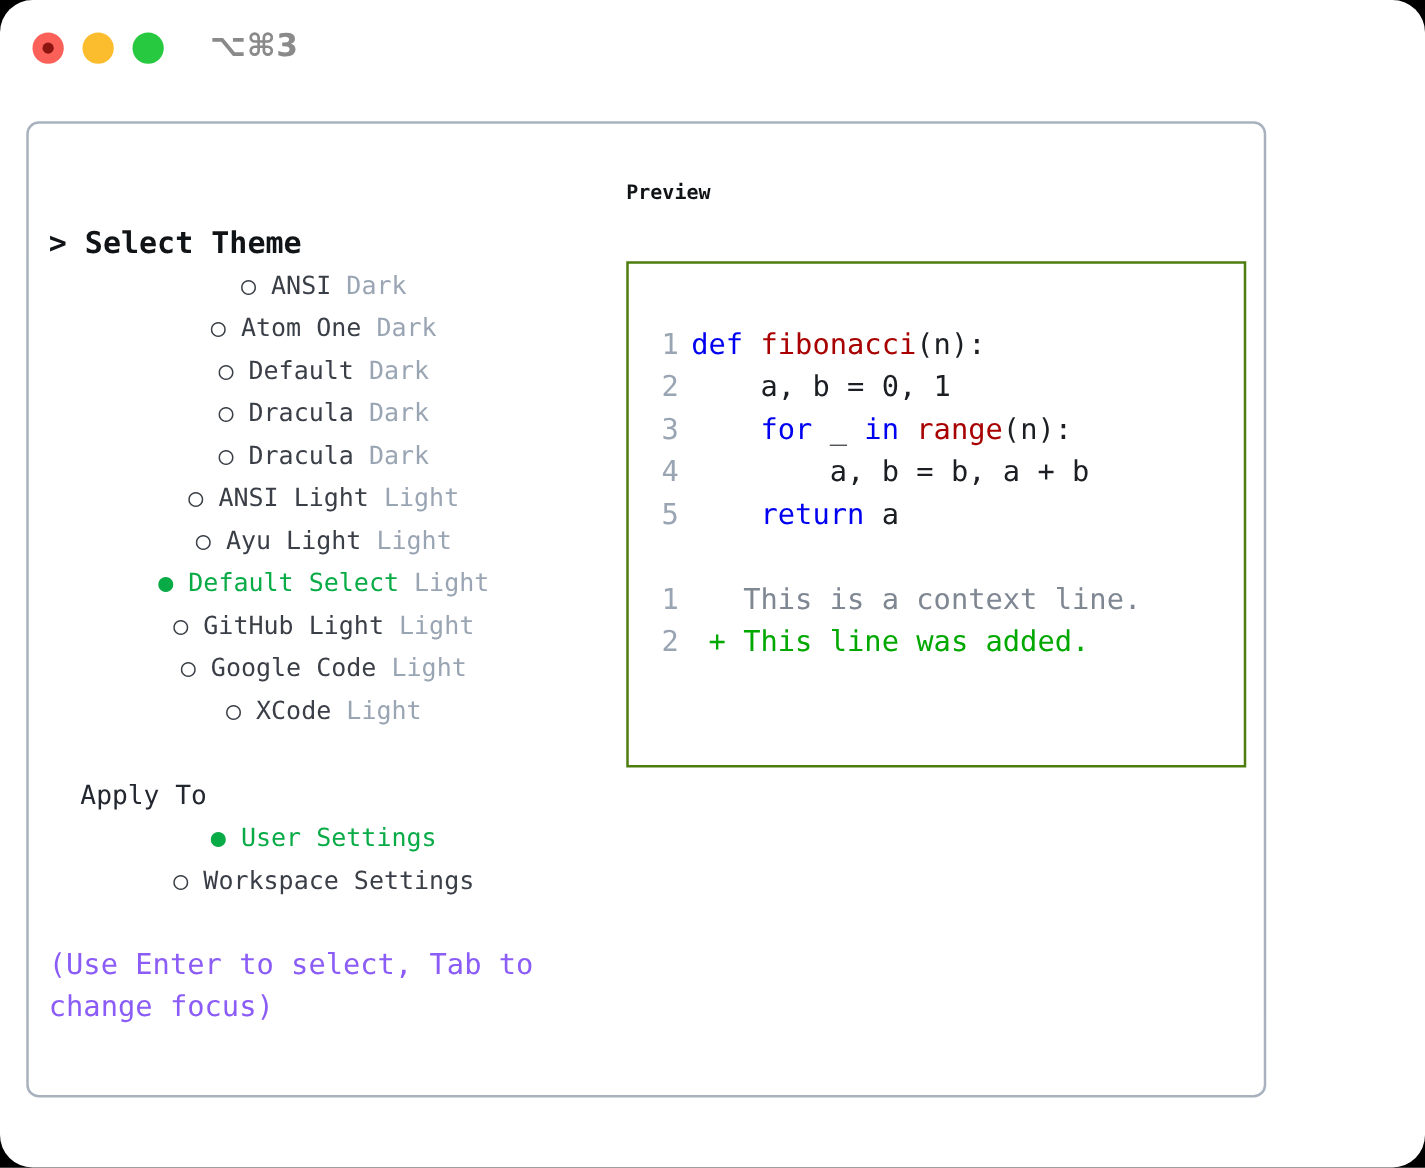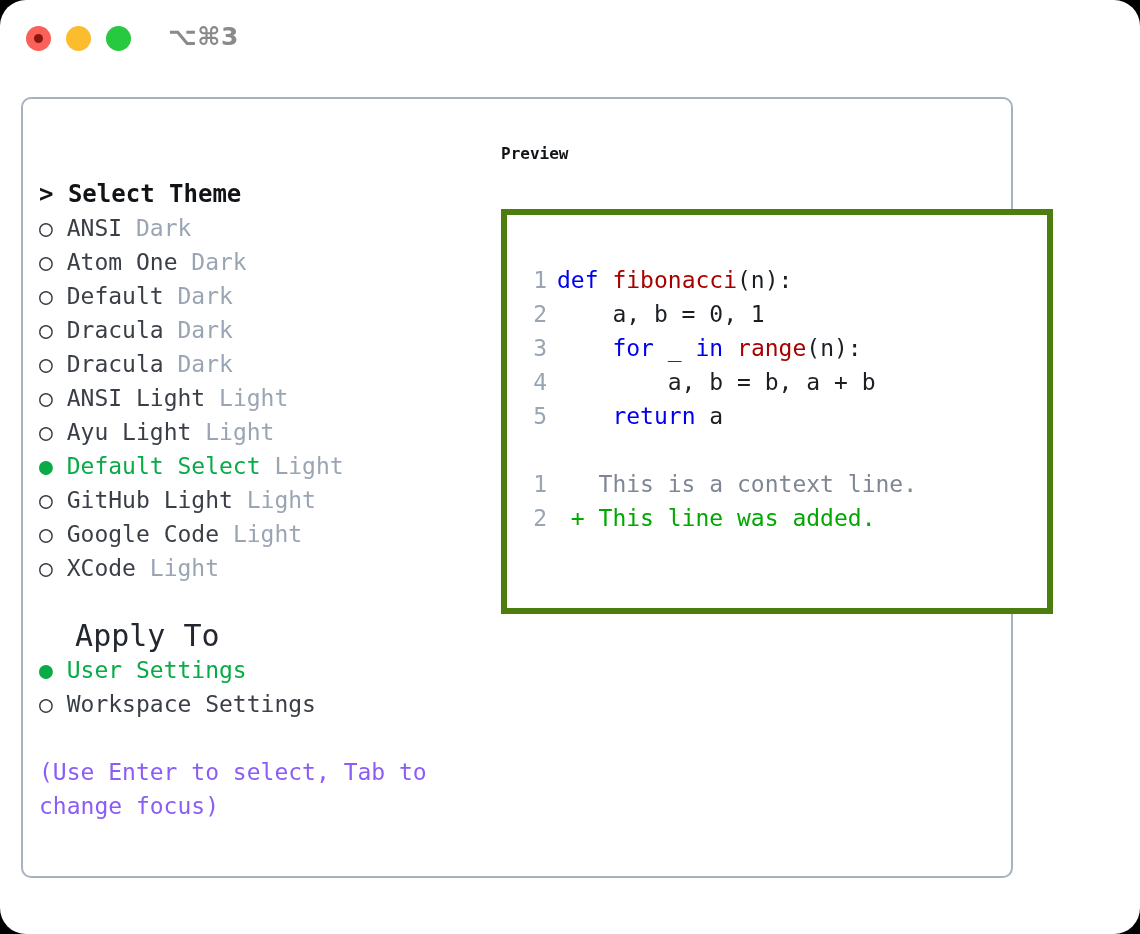--- a/index.html
+++ b/index.html
@@ -96,36 +96,37 @@
     color: #111417;
     font-size: 24px;
     line-height: 34px;
     font-family: "DejaVu Sans Mono", "Liberation Mono", monospace;
     white-space: pre;
   }
 
   .theme-row {
     display: block;
     font-family: "DejaVu Sans Mono", "Liberation Mono", monospace;
-    font-size: 23px;
+    font-size: 20px;
     line-height: 34px;
     white-space: pre;
     color: #3a3f47;
+    text-align: center;
   }
   .theme-row .marker { color: #3a3f47; }
   .theme-row.selected .marker,
   .theme-row.selected .name { color: #09ab47; }
   .theme-row .name { color: #3a3f47; }
   .theme-row .variant { color: #9aa5b4; }
 
   .section-gap { height: 34px; }
 
   #apply-header {
     font-family: "DejaVu Sans Mono", "Liberation Mono", monospace;
-    font-size: 30px;
+    font-size: 21px;
     line-height: 34px;
     white-space: pre;
     color: #232830;
   }
 
   #hint {
     margin-top: 34px;
     font-family: "DejaVu Sans Mono", "Liberation Mono", monospace;
     font-size: 23px;
     line-height: 34px;
@@ -138,23 +139,23 @@
   #preview-title {
     font-family: "DejaVu Sans Mono", "Liberation Mono", monospace;
     font-size: 16px;
     font-weight: bold;
     color: #111417;
     line-height: 34px;
     white-space: pre;
   }
   #preview-box {
     margin-top: 38px;
-    width: 552px;
+    width: 496px;
     height: 405px;
-    border: 6px solid #4d7c0f;
+    border: 2px solid #4d7c0f;
     background: #ffffff;
     box-sizing: border-box;
     position: relative;
   }
   #code-area {
     position: absolute;
     left: 14px;
     top: 48px;
     right: 6px;
   }

